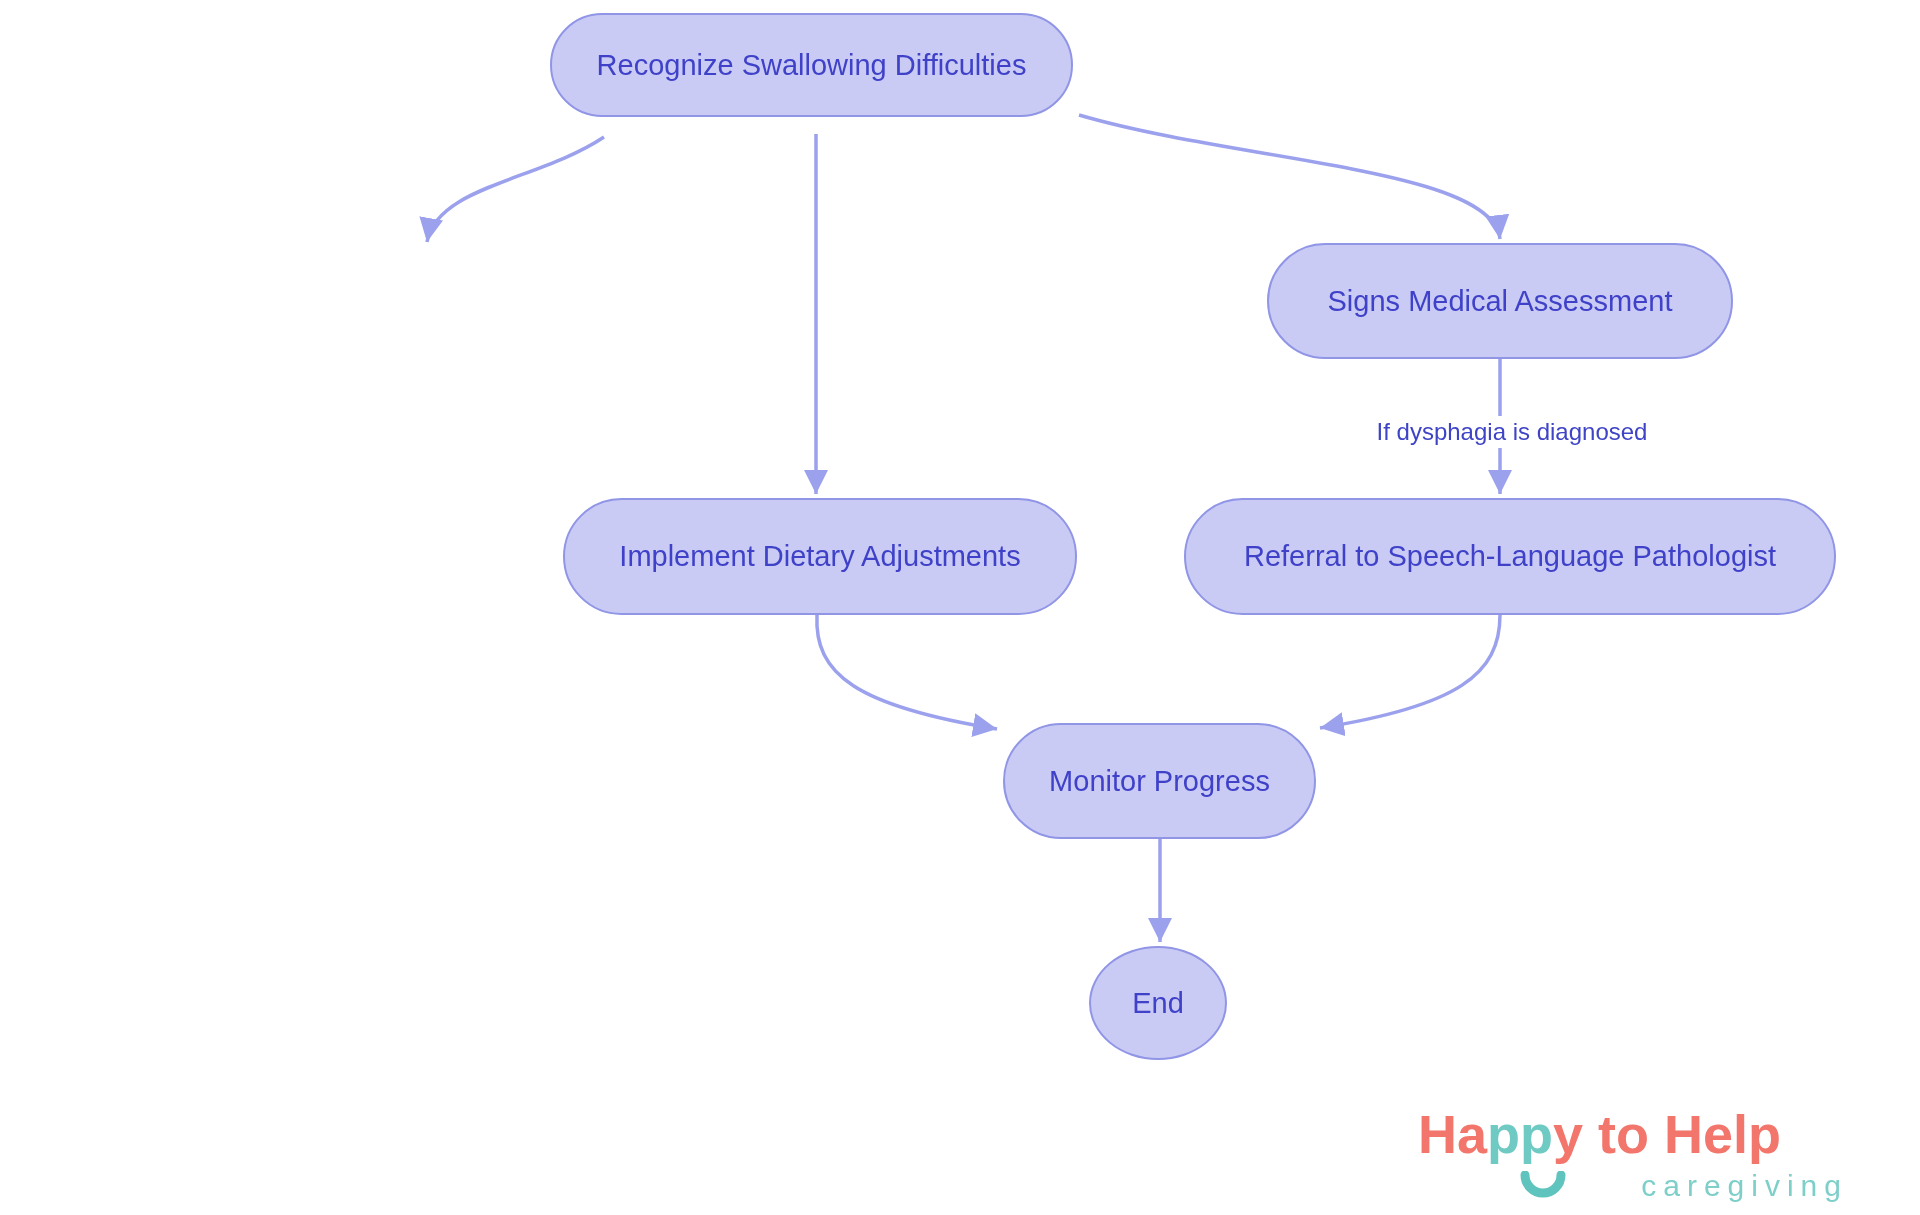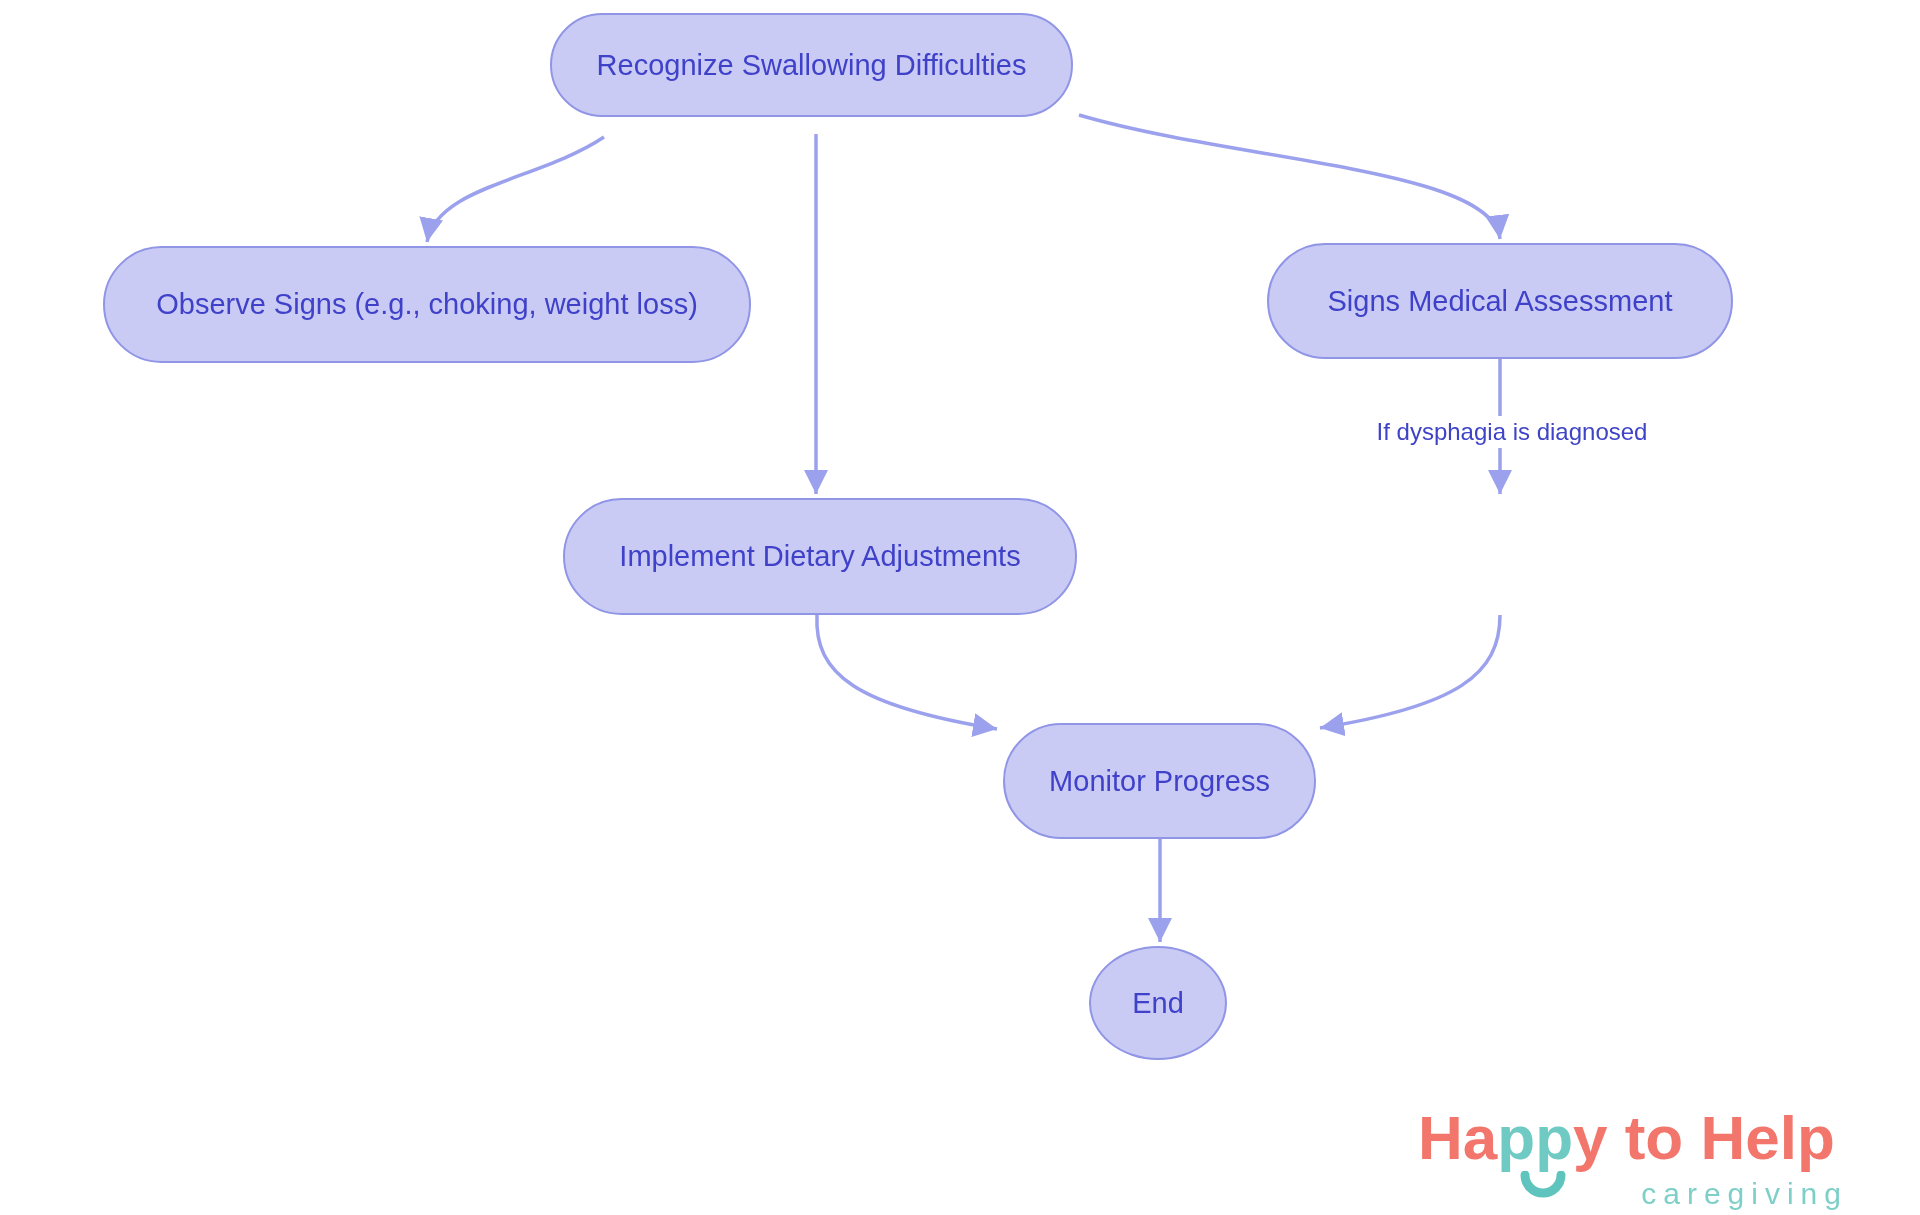--- a/index.html
+++ b/index.html
@@ -52,21 +52,21 @@
     white-space: nowrap;
   }
   .logo {
     position: absolute;
     left: 1418px;
     top: 1107px;
     width: 480px;
     z-index: 2;
   }
   .logo-main {
-    font-size: 62px;
+    font-size: 54px;
     line-height: 1.0;
     font-weight: 800;
     color: #f2766b;
     white-space: nowrap;
   }
   .logo-main .teal { color: #6fcac4; }
   .logo-smile {
     position: absolute;
     left: 102px;
     top: 64px;
@@ -99,32 +99,32 @@
     <path class="edge" d="M 1500 359 L 1500 494" marker-end="url(#arrow)"></path>
     <path class="edge" d="M 817 615 C 814 674, 856 706, 997 729" marker-end="url(#arrow)"></path>
     <path class="edge" d="M 1500 615 C 1500 674, 1458 706, 1320 728" marker-end="url(#arrow)"></path>
     <path class="edge" d="M 1160 839 L 1160 942" marker-end="url(#arrow)"></path>
   </svg>
 
   <div class="node stadium" style="left:550px; top:13px; width:523px; height:104px;">
     <span>Recognize Swallowing Difficulties</span>
   </div>
 
-  <div class="node stadium" style="left:103px; top:246px; width:648px; height:117px;">
-    <span>Observe Signs (e.g., choking, weight loss)</span>
-  </div>
 
   <div class="node stadium" style="left:1267px; top:243px; width:466px; height:116px;">
     <span>Signs Medical Assessment</span>
   </div>
 
   <div class="node stadium" style="left:563px; top:498px; width:514px; height:117px;">
     <span>Implement Dietary Adjustments</span>
   </div>
 
+  <div class="node stadium" style="left:1184px; top:498px; width:652px; height:117px;">
+    <span>Referral to Speech-Language Pathologist</span>
+  </div>
 
   <div class="node stadium" style="left:1003px; top:723px; width:313px; height:116px;">
     <span>Monitor Progress</span>
   </div>
 
   <div class="node circle" style="left:1089px; top:946px; width:138px; height:114px;justify-content:center;">
     <span>End</span>
   </div>
 
   <div class="edge-label" style="left:1512px; top:432px;">If dysphagia is diagnosed</div>

